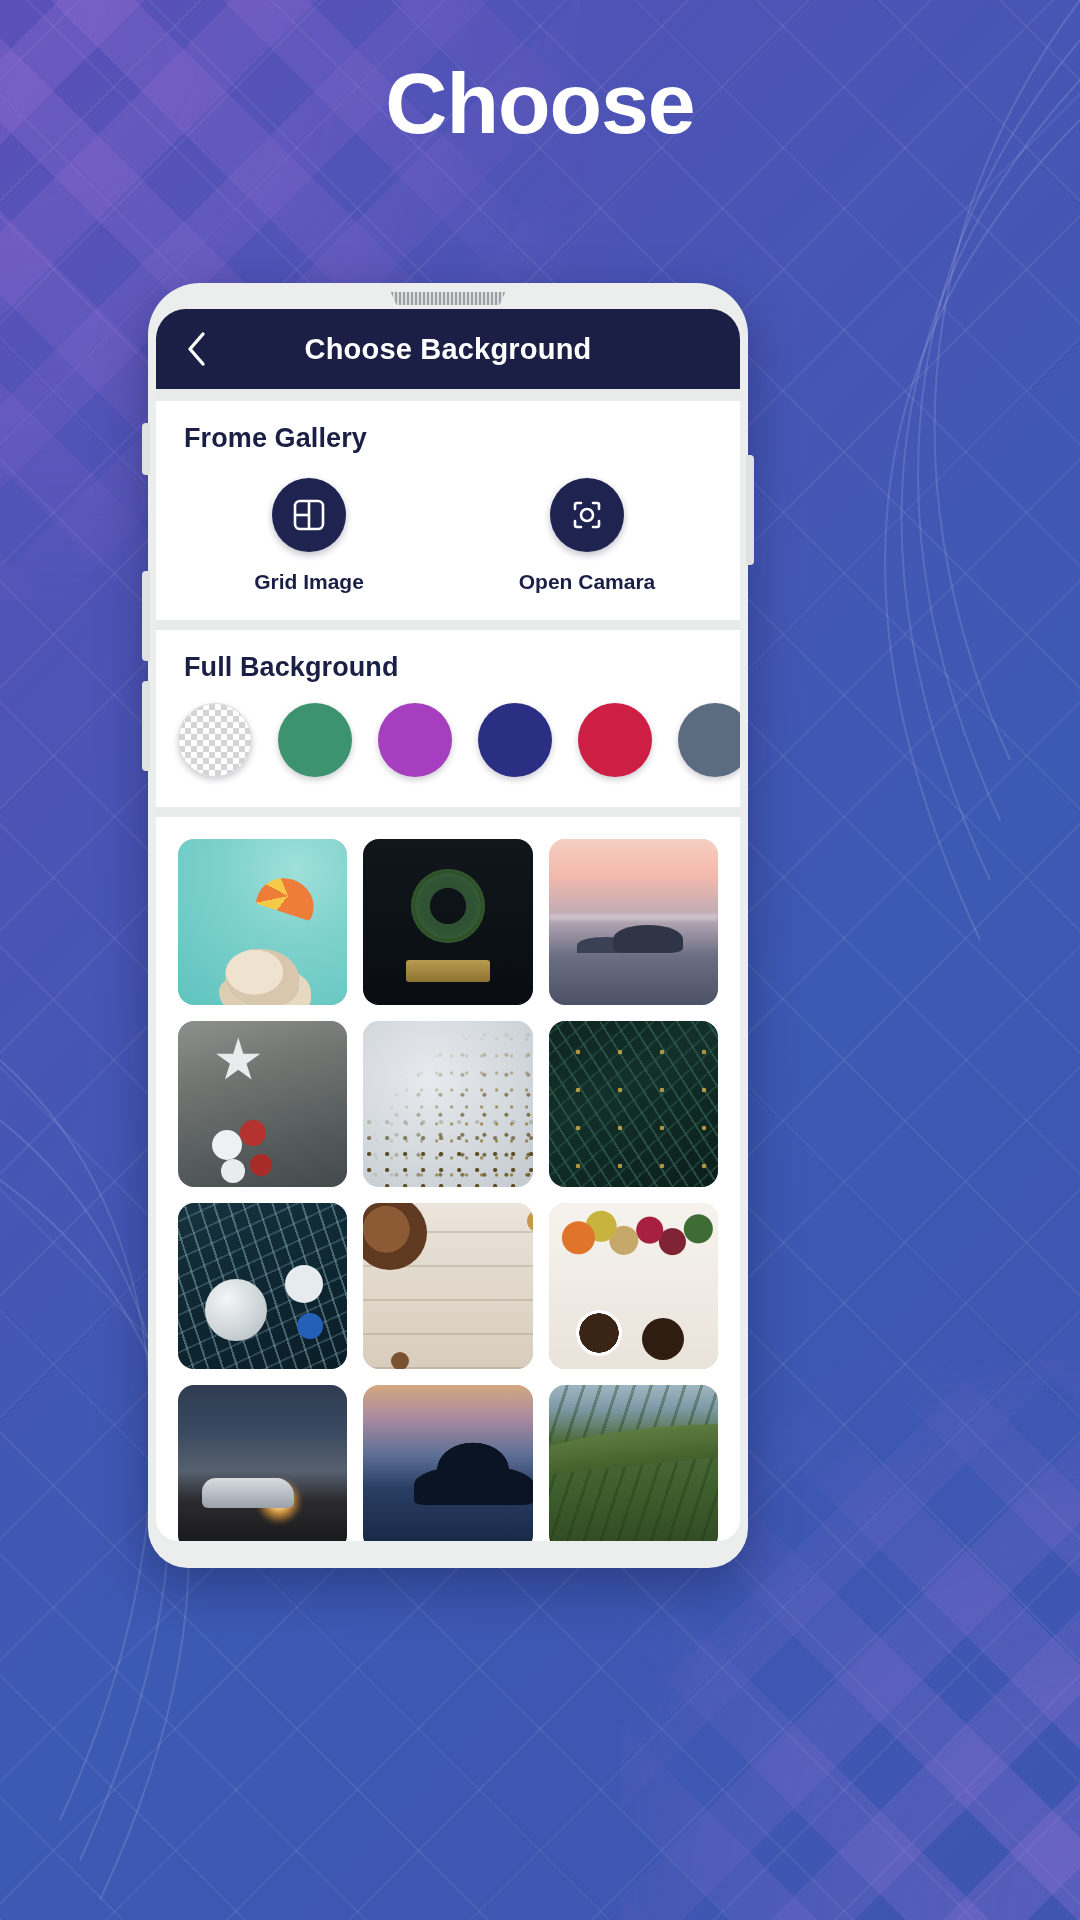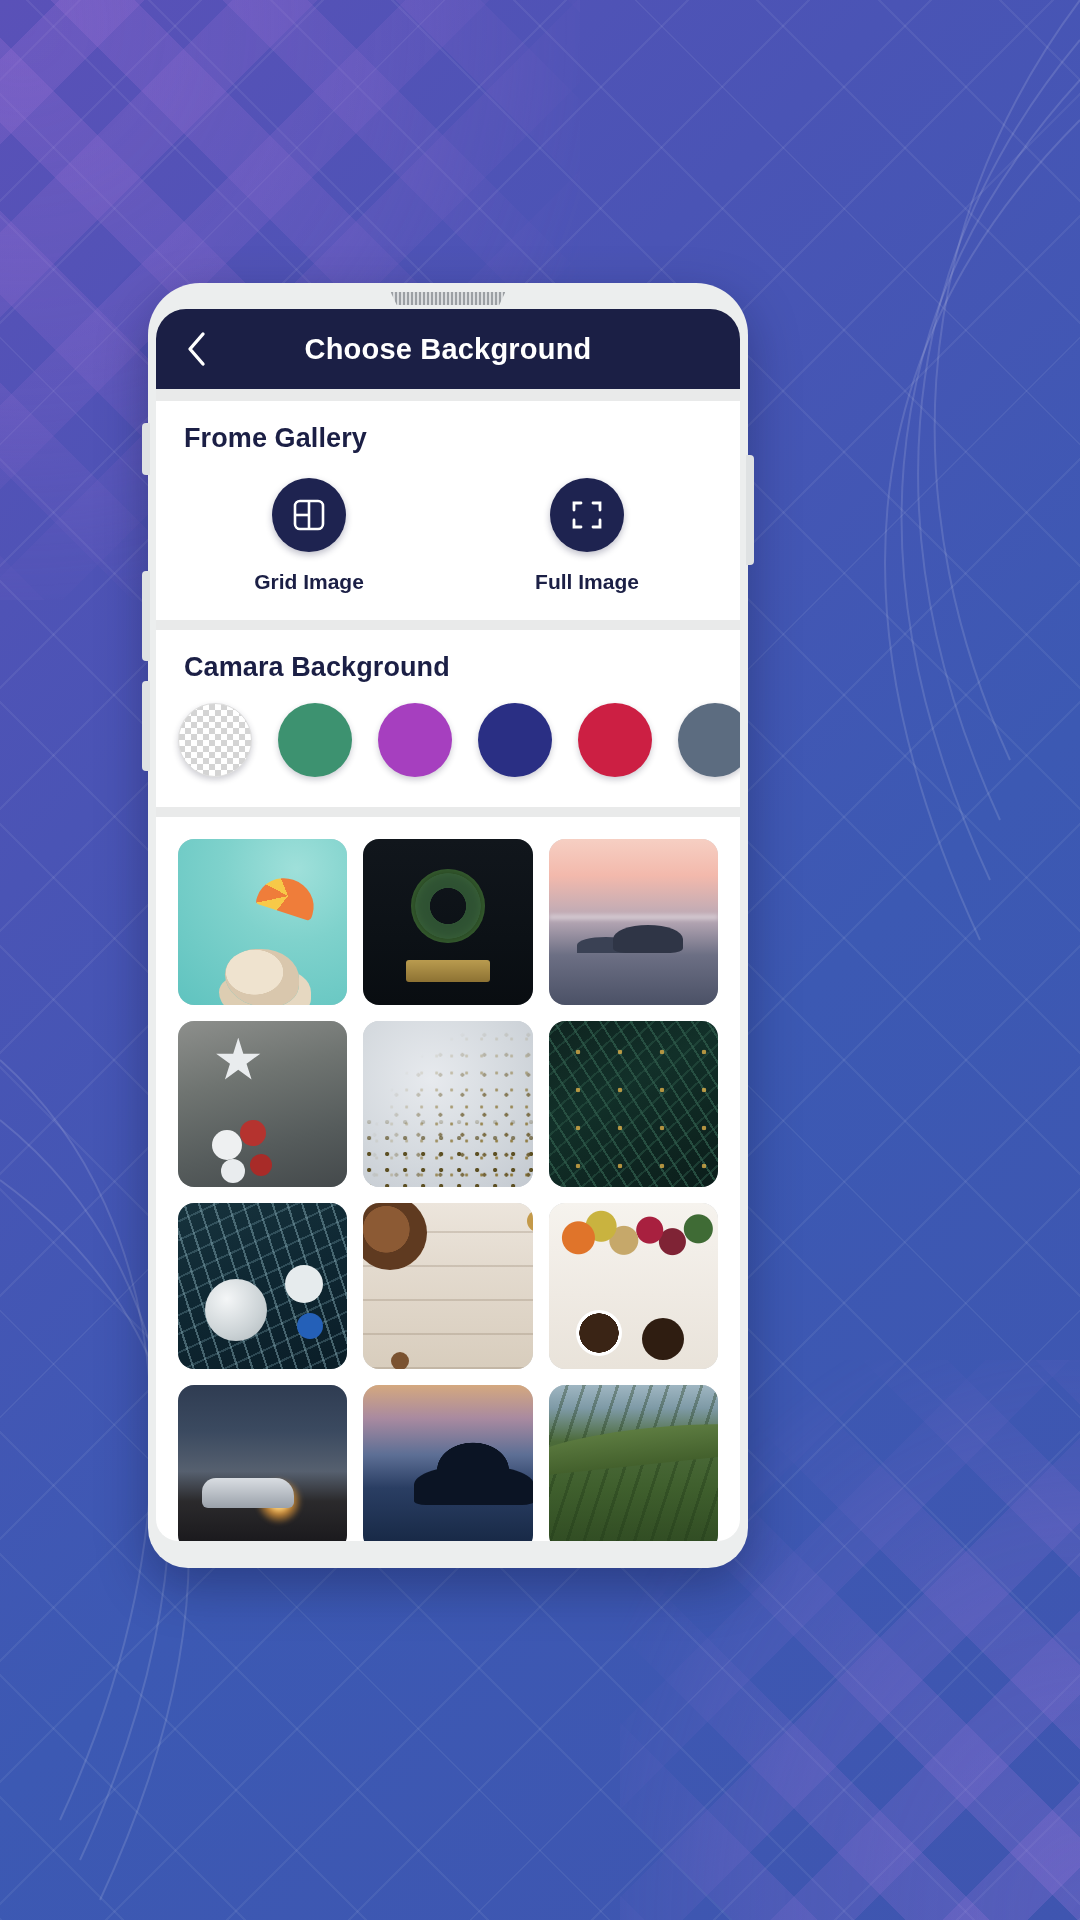--- a/index.html
+++ b/index.html
@@ -303,20 +303,21 @@
         <path d="M1080 80 C 860 320, 860 600, 990 880"></path>
         <path d="M1080 120 C 840 360, 840 640, 980 940"></path>
         <path d="M0 1060 C 180 1220, 200 1520, 60 1820"></path>
         <path d="M0 1120 C 200 1280, 220 1560, 80 1860"></path>
         <path d="M0 1180 C 220 1340, 240 1600, 100 1900"></path>
       </g>
     </svg>
   </div>
 
   <div class="headline-wrap">
+    <div class="headline-main">Choose</div>
   </div>
 
   <div class="phone">
     <div class="phone-speaker"></div>
     <div class="phone-btn b1"></div>
     <div class="phone-btn b2"></div>
     <div class="phone-btn b3"></div>
     <div class="phone-btn right"></div>
 
     <div class="screen">
@@ -342,40 +343,41 @@
               <div class="gal-circle">
                 <svg width="38" height="38" viewBox="0 0 38 38" aria-hidden="true">
                   <rect x="5" y="5" width="28" height="28" rx="5" ry="5" fill="none" stroke="#ffffff" stroke-width="2.6"></rect>
                   <line x1="19" y1="5" x2="19" y2="33" stroke="#ffffff" stroke-width="2.6"></line>
                   <line x1="5" y1="19" x2="19" y2="19" stroke="#ffffff" stroke-width="2.6"></line>
                 </svg>
               </div>
               <div class="gal-label">Grid Image</div>
             </div>
 
+
             <div class="gallery-item">
               <div class="gal-circle">
                 <svg width="38" height="38" viewBox="0 0 38 38" aria-hidden="true">
-                  <g fill="none" stroke="#ffffff" stroke-width="2.8" stroke-linecap="round">
-                    <path d="M6 14 V7 H13"></path>
-                    <path d="M25 7 H32 V14"></path>
-                    <path d="M32 24 V31 H25"></path>
-                    <path d="M13 31 H6 V24"></path>
+                  <g fill="none" stroke="#ffffff" stroke-width="2.6" stroke-linecap="round">
+                    <path d="M7 13 V9 A2 2 0 0 1 9 7 H13"></path>
+                    <path d="M25 7 H29 A2 2 0 0 1 31 9 V13"></path>
+                    <path d="M31 25 V29 A2 2 0 0 1 29 31 H25"></path>
+                    <path d="M13 31 H9 A2 2 0 0 1 7 29 V25"></path>
+                    <circle cx="19" cy="19" r="6"></circle>
                   </g>
                 </svg>
               </div>
-              <div class="gal-label">Full Image</div>
+              <div class="gal-label">Open Camara</div>
             </div>
-
 
           </div>
         </div>
 
         <div class="card">
-          <div class="section-title">Camara Background</div>
+          <div class="section-title">Full Background</div>
           <div class="swatch-row">
             <div class="swatch transparent"></div>
             <div class="swatch" style="background:#3d9270"></div>
             <div class="swatch" style="background:#a63fbf"></div>
             <div class="swatch" style="background:#2a2f84"></div>
             <div class="swatch" style="background:#cc1f43"></div>
             <div class="swatch" style="background:#5c6c80"></div>
 
           </div>
         </div>

